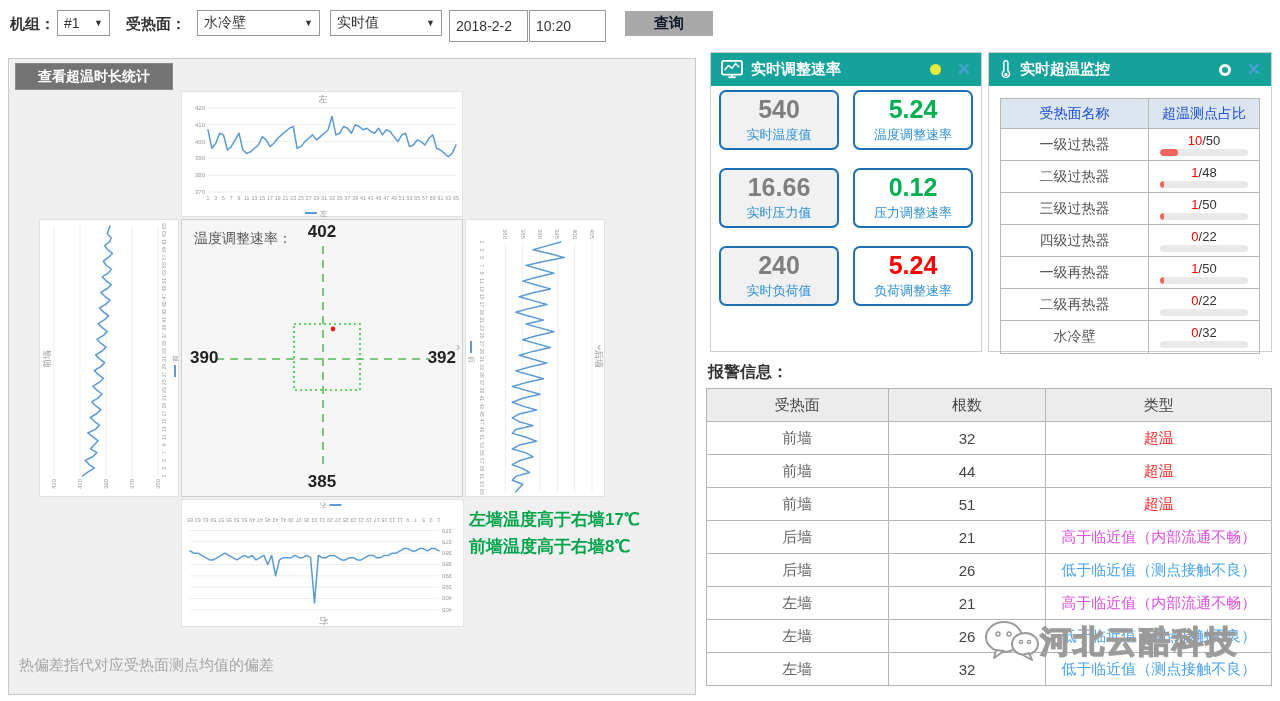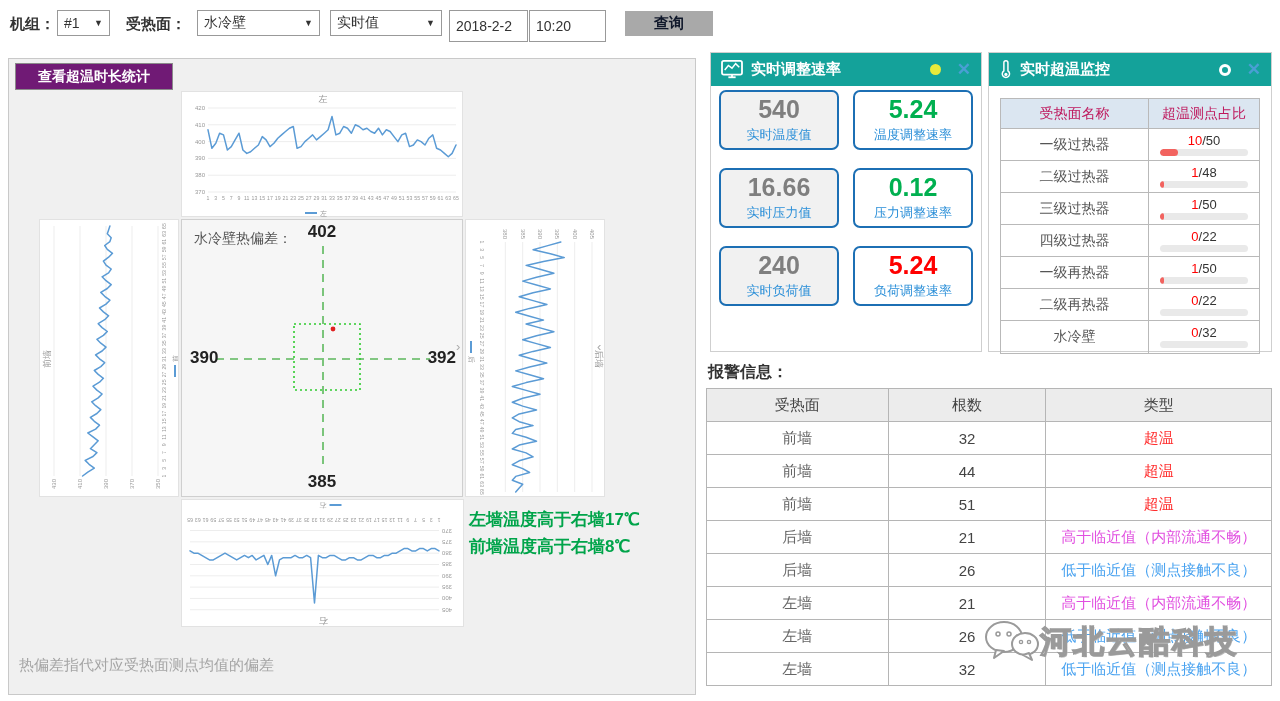--- a/index.html
+++ b/index.html
@@ -13,21 +13,21 @@
             font-size:14px; color:#333; display:flex; align-items:center; padding:0 6px; cursor:pointer; }
   .select .caret { margin-left:auto; font-size:9px; color:#333; padding-left:6px; }
   .tb-input { position:absolute; top:10px; height:32px; border:1px solid #999; background:#fff;
               font-size:14px; color:#333; padding:9px 6px; }
   #query-btn { position:absolute; left:625px; top:11px; width:88px; height:25px; background:#a9a9a9;
                color:#0f172a; font-size:15px; border:none; font-weight:bold; cursor:pointer; }
 
   
   #left-panel { position:absolute; left:8px; top:58px; width:688px; height:637px;
                 background:#f0f0f0; border:1px solid #c9c9c9; }
-  #stats-btn { position:absolute; left:6px; top:4px; width:158px; height:27px; background:#701a75;
+  #stats-btn { position:absolute; left:6px; top:4px; width:158px; height:27px; background:#737373;
                color:#fff; font-size:14px; font-weight:bold; border:1px solid #8a8a8a; cursor:pointer; }
   .chart-box { position:absolute; background:#fff; border:1px solid #e2e2e2; }
   #top-chart-box   { left:172px; top:32px;  width:282px; height:126px; }
   #left-strip-box  { left:30px;  top:160px; width:140px; height:278px; overflow:hidden; }
   #right-strip-box { left:456px; top:160px; width:140px; height:278px; overflow:hidden; }
   #bottom-chart-box{ left:172px; top:440px; width:283px; height:128px; overflow:hidden; }
   .strip-inner { position:absolute; width:278px; height:140px; left:-69px; top:69px; }
   #left-strip-box  .strip-inner { transform:rotate(-90deg); }
   #right-strip-box .strip-inner { transform:rotate(90deg); }
   #bottom-chart-box .flip-inner { position:absolute; width:283px; height:128px; transform:rotate(180deg); }
@@ -69,21 +69,21 @@
   .card { border:2px solid #1c6fb4; border-radius:7px; display:flex; flex-direction:column;
           align-items:center; justify-content:center; }
   .card.bg-gray { background:#f1f1f1; } .card.bg-white { background:#fff; }
   .card-value { font-size:25px; font-weight:bold; line-height:1.1; }
   .v-gray { color:#7f7f7f; } .v-green { color:#00b050; } .v-red { color:#ff0000; }
   .card-label { font-size:13px; color:#2b8fd8; margin-top:2px; }
 
   
   #ot-table { position:absolute; left:11px; top:45px; width:260px; border:1px solid #b9b9b9; }
   .ot-head { display:flex; background:#dbe6f1; border-bottom:1px solid #b9b9b9; height:30px; }
-  .ot-head div { font-size:14px; color:#be185d; display:flex; align-items:center; justify-content:center; }
+  .ot-head div { font-size:14px; color:#1d4ed8; display:flex; align-items:center; justify-content:center; }
   .ot-c1 { width:148px; border-right:1px solid #b9b9b9; } .ot-c2 { width:110px; }
   .ot-row { display:flex; border-bottom:1px solid #b9b9b9; height:32px; }
   .ot-row:last-child { border-bottom:none; }
   .ot-name { width:148px; border-right:1px solid #b9b9b9; font-size:14px; color:#555;
              display:flex; align-items:center; justify-content:center; }
   .ot-val { width:110px; display:flex; flex-direction:column; align-items:center; justify-content:center; }
   .ot-frac { font-size:13px; color:#333; line-height:13px; }
   .ot-frac .num { color:#f00; }
   .ot-bar { width:88px; height:7px; background:#e9e9e9; border-radius:4px; margin-top:2px; overflow:hidden; }
   .ot-fill { height:100%; background:#f2635f; border-radius:4px; }
@@ -242,21 +242,21 @@
       </div>
     </div>
 
     <div id="dev-box">
       <svg width="282" height="278" style="position:absolute;left:0;top:0">
         <line x1="141" y1="26" x2="141" y2="250" stroke="#5cb85c" stroke-width="1.6" stroke-dasharray="8,6"></line>
         <line x1="34" y1="139" x2="248" y2="139" stroke="#5cb85c" stroke-width="1.6" stroke-dasharray="8,6"></line>
         <rect x="112" y="104" width="66" height="66" fill="none" stroke="#2fcc2f" stroke-width="1.6" stroke-dasharray="2,3"></rect>
         <circle cx="151" cy="109" r="2.4" fill="#e02020"></circle>
       </svg>
-      <span id="dev-label">水冷壁热偏差：</span>
+      <span id="dev-label">温度调整速率：</span>
       <span id="dev-top" class="dev-val">402</span>
       <span id="dev-left" class="dev-val">390</span>
       <span id="dev-right" class="dev-val">392</span>
       <span id="dev-bottom" class="dev-val">385</span>
     </div>
 
     <div id="right-strip-box" class="chart-box">
       <div class="strip-inner">
         <svg class="chart-svg" viewBox="0 0 278 140" width="278" height="140">
             <line x1="22" y1="14" x2="272" y2="14" stroke="#e5e5e5" stroke-width="0.7"></line>

